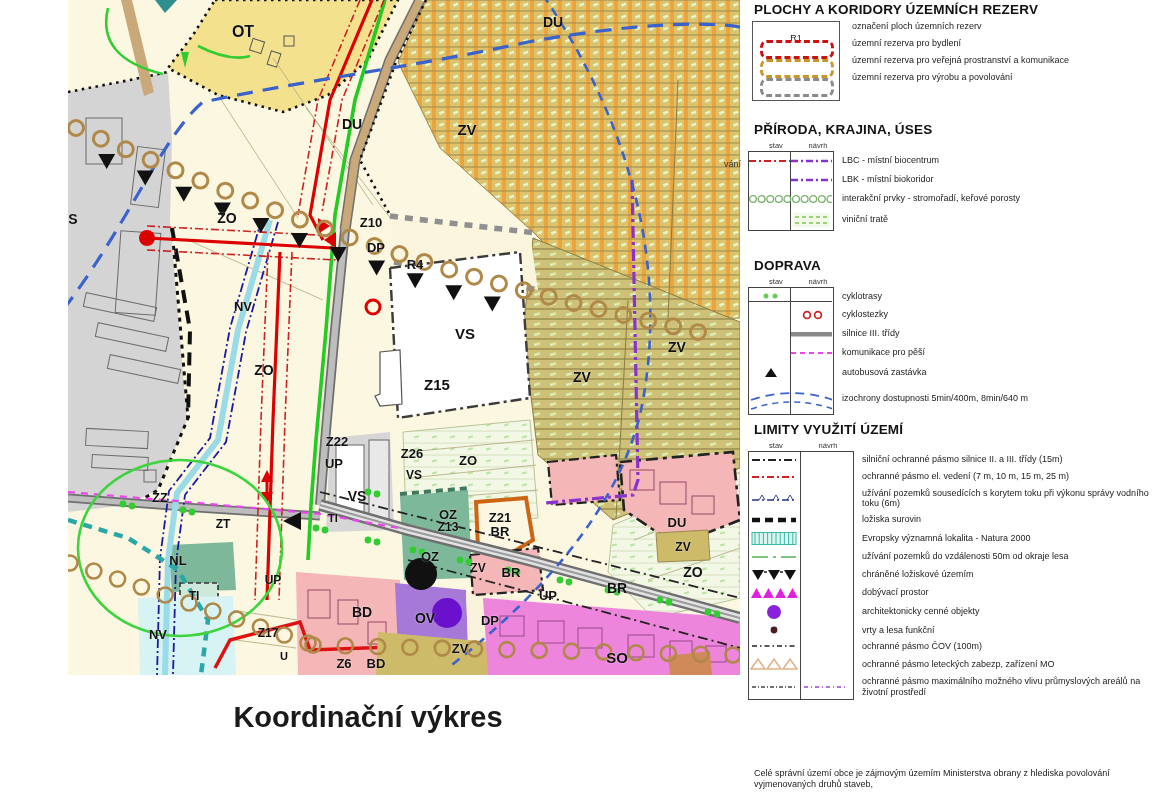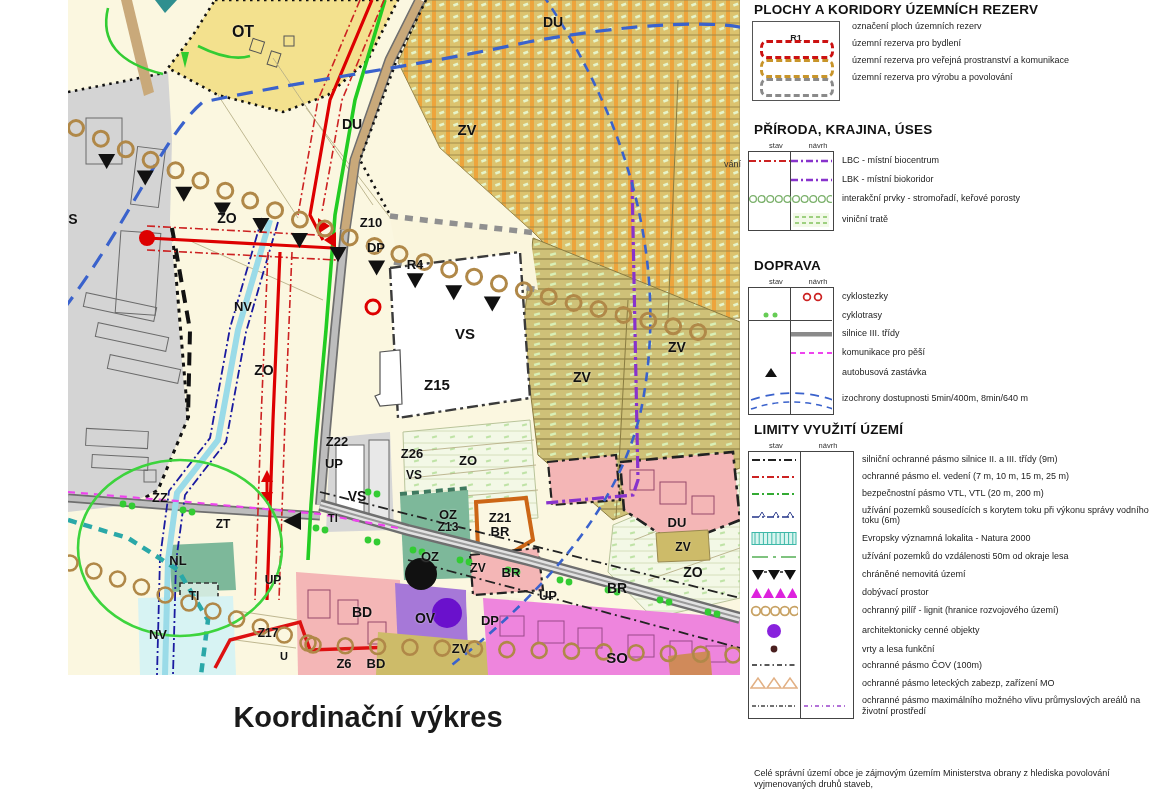--- a/index.html
+++ b/index.html
@@ -20,21 +20,21 @@
   .sec-body{position:relative;}
   .frame{position:absolute;left:0;top:0;bottom:0;border:1.5px solid #444;background:#fff;}
   .divider{position:absolute;top:0;bottom:0;border-left:1.5px solid #444;}
   .l-row{position:relative;display:flex;align-items:center;margin:0;}
   .swatches{display:flex;flex:0 0 auto;align-items:center;}
   .swcell{display:flex;justify-content:center;align-items:center;overflow:hidden;}
   .l-label{font-size:9px;color:#222;line-height:1.18;margin-left:10px;}
   .hr-under{border-bottom:1.5px solid #444;}
   
   .r1box{position:absolute;left:4px;top:0;width:86px;height:78px;border:1.5px solid #555;background:#fff;}
-  .r1box .r1lab{text-align:center;font-size:9px;font-weight:bold;color:#222;margin-top:11px;}
+  .r1box .r1lab{text-align:center;font-size:9px;font-weight:normal;color:#222;margin-top:11px;}
   .r1box .dashrect{position:absolute;left:7px;width:68px;height:13px;border-radius:7px;}
   .plochy-rows{margin-left:104px;}
   .plochy-rows .l-label{margin-left:0;margin-bottom:6.5px;}
   #legend-footer{position:absolute;left:6px;top:768px;width:400px;font-size:9px;color:#222;line-height:1.2;}
 </style>
 </head>
 <body>
 <div id="page">
 
 <div id="map-wrap">
@@ -470,42 +470,42 @@
       <div class="sec" style="top: 258px;">
         <div class="sec-title">DOPRAVA</div>
         <div class="col-heads" style="margin-left:2px;width:84px">
             <div class="c1" style="left:0">stav</div>
             <div class="c2" style="left:42px">návrh</div>
         </div>
         <div class="sec-body">
             <div class="frame" style="width:84px"></div>
             <div class="divider" style="left:42px"></div>
           <div class="l-row" style="padding:3.5px 0">
-              <div class="swatches " style="width:84px">
-              <div class="swcell" style="width:42px"></div>
-              <div class="swcell" style="width:42px">
-                <svg width="46" height="12">
-                  <circle cx="17" cy="6" r="3.4" fill="none" stroke="#cc2222" stroke-width="1.7"></circle>
-                  <circle cx="28" cy="6" r="3.4" fill="none" stroke="#cc2222" stroke-width="1.7"></circle>
-                </svg>
-              </div>
-            </div>
-              <div class="l-label" style="width:300px">cyklostezky</div>
-            </div>
-          <div class="l-row" style="padding:3.5px 0">
               <div class="swatches hr-under" style="width:84px">
               <div class="swcell" style="width:42px">
                 <svg width="46" height="10">
                   <circle cx="18" cy="5" r="2.5" fill="#66cc55"></circle>
                   <circle cx="27" cy="5" r="2.5" fill="#66cc55"></circle>
                 </svg>
               </div>
               <div class="swcell" style="width:42px"></div>
             </div>
               <div class="l-label" style="width:300px">cyklotrasy</div>
+            </div>
+          <div class="l-row" style="padding:3.5px 0">
+              <div class="swatches " style="width:84px">
+              <div class="swcell" style="width:42px"></div>
+              <div class="swcell" style="width:42px">
+                <svg width="46" height="12">
+                  <circle cx="17" cy="6" r="3.4" fill="none" stroke="#cc2222" stroke-width="1.7"></circle>
+                  <circle cx="28" cy="6" r="3.4" fill="none" stroke="#cc2222" stroke-width="1.7"></circle>
+                </svg>
+              </div>
+            </div>
+              <div class="l-label" style="width:300px">cyklostezky</div>
             </div>
           <div class="l-row" style="padding:3.5px 0">
               <div class="swatches " style="width:84px">
               <div class="swcell" style="width:42px"></div>
               <div class="swcell" style="width:42px">
                 <svg width="46" height="12">
                   <rect x="1" y="4" width="44" height="4.5" fill="#8a8a8a"></rect>
                 </svg>
               </div>
             </div>
@@ -557,55 +557,55 @@
             <div class="divider" style="left:52px"></div>
           <div class="l-row" style="padding:2.5px 0">
               <div class="swatches " style="width:104px">
               <div class="swcell" style="width:52px">
                 <svg width="46" height="12">
                   <line x1="1" y1="6" x2="45" y2="6" stroke="#222" stroke-width="1.8" stroke-dasharray="8 3 2 3"></line>
                 </svg>
               </div>
               <div class="swcell" style="width:52px"></div>
             </div>
-              <div class="l-label" style="width:300px">silniční ochranné pásmo silnice II. a III. třídy (9m)</div>
+              <div class="l-label" style="width:300px">silniční ochranné pásmo silnice II. a III. třídy (15m)</div>
             </div>
           <div class="l-row" style="padding:2.5px 0">
               <div class="swatches " style="width:104px">
               <div class="swcell" style="width:52px">
                 <svg width="46" height="12">
                   <line x1="1" y1="6" x2="45" y2="6" stroke="#cc2222" stroke-width="1.8" stroke-dasharray="7 3 2 3"></line>
                 </svg>
               </div>
               <div class="swcell" style="width:52px"></div>
             </div>
               <div class="l-label" style="width:300px">ochranné pásmo el. vedení (7 m, 10 m, 15 m, 25 m)</div>
-            </div>
-          <div class="l-row" style="padding:2.5px 0">
-              <div class="swatches " style="width:104px">
-              <div class="swcell" style="width:52px">
-                <svg width="46" height="12">
-                  <line x1="1" y1="6" x2="45" y2="6" stroke="#33aa33" stroke-width="1.8" stroke-dasharray="7 3 2 3"></line>
-                </svg>
-              </div>
-              <div class="swcell" style="width:52px"></div>
-            </div>
-              <div class="l-label" style="width:300px">bezpečnostní pásmo VTL, VTL (20 m, 200 m)</div>
             </div>
           <div class="l-row" style="padding:2.5px 0">
               <div class="swatches " style="width:104px">
               <div class="swcell" style="width:52px">
                 <svg width="46" height="13">
                   <line x1="1" y1="8" x2="45" y2="8" stroke="#223388" stroke-width="1.5" stroke-dasharray="7 3 2 3"></line>
                   <path d="M8 8 l3 -5 l3 5 M22 8 l3 -5 l3 5 M36 8 l3 -5 l3 5" fill="none" stroke="#223388" stroke-width="0.9"></path>
                 </svg>
               </div>
               <div class="swcell" style="width:52px"></div>
             </div>
               <div class="l-label" style="width:300px">užívání pozemků sousedících s korytem toku při výkonu správy vodního toku (6m)</div>
+            </div>
+          <div class="l-row" style="padding:2.5px 0">
+              <div class="swatches " style="width:104px">
+              <div class="swcell" style="width:52px">
+                <svg width="46" height="12">
+                  <line x1="1" y1="6" x2="45" y2="6" stroke="#111" stroke-width="4.5" stroke-dasharray="8 5"></line>
+                </svg>
+              </div>
+              <div class="swcell" style="width:52px"></div>
+            </div>
+              <div class="l-label" style="width:300px">ložiska surovin</div>
             </div>
           <div class="l-row" style="padding:2.5px 0">
               <div class="swatches " style="width:104px">
               <div class="swcell" style="width:52px">
                 <svg width="46" height="15">
                   <rect x="1" y="1.5" width="44" height="12" fill="#d8f5ef" stroke="#3db8a8"></rect>
                   <line x1="4" y1="2" x2="4" y2="13" stroke="#3db8a8" stroke-width="1"></line>
                   <line x1="8.2" y1="2" x2="8.2" y2="13" stroke="#3db8a8" stroke-width="1"></line>
                   <line x1="12.399999999999999" y1="2" x2="12.399999999999999" y2="13" stroke="#3db8a8" stroke-width="1"></line>
                   <line x1="16.599999999999998" y1="2" x2="16.599999999999998" y2="13" stroke="#3db8a8" stroke-width="1"></line>
@@ -638,54 +638,39 @@
                 <svg width="46" height="13">
                   <polygon points="1,2 13,2 7,12" fill="#111"></polygon>
                   <polygon points="17,2 29,2 23,12" fill="#111"></polygon>
                   <polygon points="33,2 45,2 39,12" fill="#111"></polygon>
                   <line x1="13" y1="4" x2="18" y2="4" stroke="#111" stroke-width="1.4" stroke-dasharray="3 2"></line>
                   <line x1="29" y1="4" x2="34" y2="4" stroke="#111" stroke-width="1.4" stroke-dasharray="3 2"></line>
                 </svg>
               </div>
               <div class="swcell" style="width:52px"></div>
             </div>
-              <div class="l-label" style="width:300px">chráněné nemovitá území</div>
+              <div class="l-label" style="width:300px">chráněné ložiskové územím</div>
             </div>
           <div class="l-row" style="padding:2.5px 0">
               <div class="swatches " style="width:104px">
               <div class="swcell" style="width:52px">
                 <svg width="46" height="13">
                   <polygon points="0,12 11,12 5.5,2" fill="#dd22dd"></polygon>
                   <polygon points="12,12 23,12 17.5,2" fill="#dd22dd"></polygon>
                   <polygon points="24,12 35,12 29.5,2" fill="#dd22dd"></polygon>
                   <polygon points="36,12 47,12 41.5,2" fill="#dd22dd"></polygon>
                 </svg>
               </div>
               <div class="swcell" style="width:52px"></div>
             </div>
               <div class="l-label" style="width:300px">dobývací prostor</div>
             </div>
           <div class="l-row" style="padding:2.5px 0">
               <div class="swatches " style="width:104px">
               <div class="swcell" style="width:52px">
-                <svg width="48" height="14">
-                  <circle cx="6" cy="7" r="4.3" fill="none" stroke="#c8a264" stroke-width="1.8"></circle>
-                  <circle cx="15.6" cy="7" r="4.3" fill="none" stroke="#c8a264" stroke-width="1.8"></circle>
-                  <circle cx="25.2" cy="7" r="4.3" fill="none" stroke="#c8a264" stroke-width="1.8"></circle>
-                  <circle cx="34.8" cy="7" r="4.3" fill="none" stroke="#c8a264" stroke-width="1.8"></circle>
-                  <circle cx="44.4" cy="7" r="4.3" fill="none" stroke="#c8a264" stroke-width="1.8"></circle>
-                </svg>
-              </div>
-              <div class="swcell" style="width:52px"></div>
-            </div>
-              <div class="l-label" style="width:300px">ochranný pilíř - lignit (hranice rozvojového území)</div>
-            </div>
-          <div class="l-row" style="padding:2.5px 0">
-              <div class="swatches " style="width:104px">
-              <div class="swcell" style="width:52px">
                 <svg width="46" height="16">
                   <circle cx="23" cy="8" r="7" fill="#8822dd"></circle>
                 </svg>
               </div>
               <div class="swcell" style="width:52px"></div>
             </div>
               <div class="l-label" style="width:300px">architektonicky cenné objekty</div>
             </div>
           <div class="l-row" style="padding:2.5px 0">
               <div class="swatches " style="width:104px">

